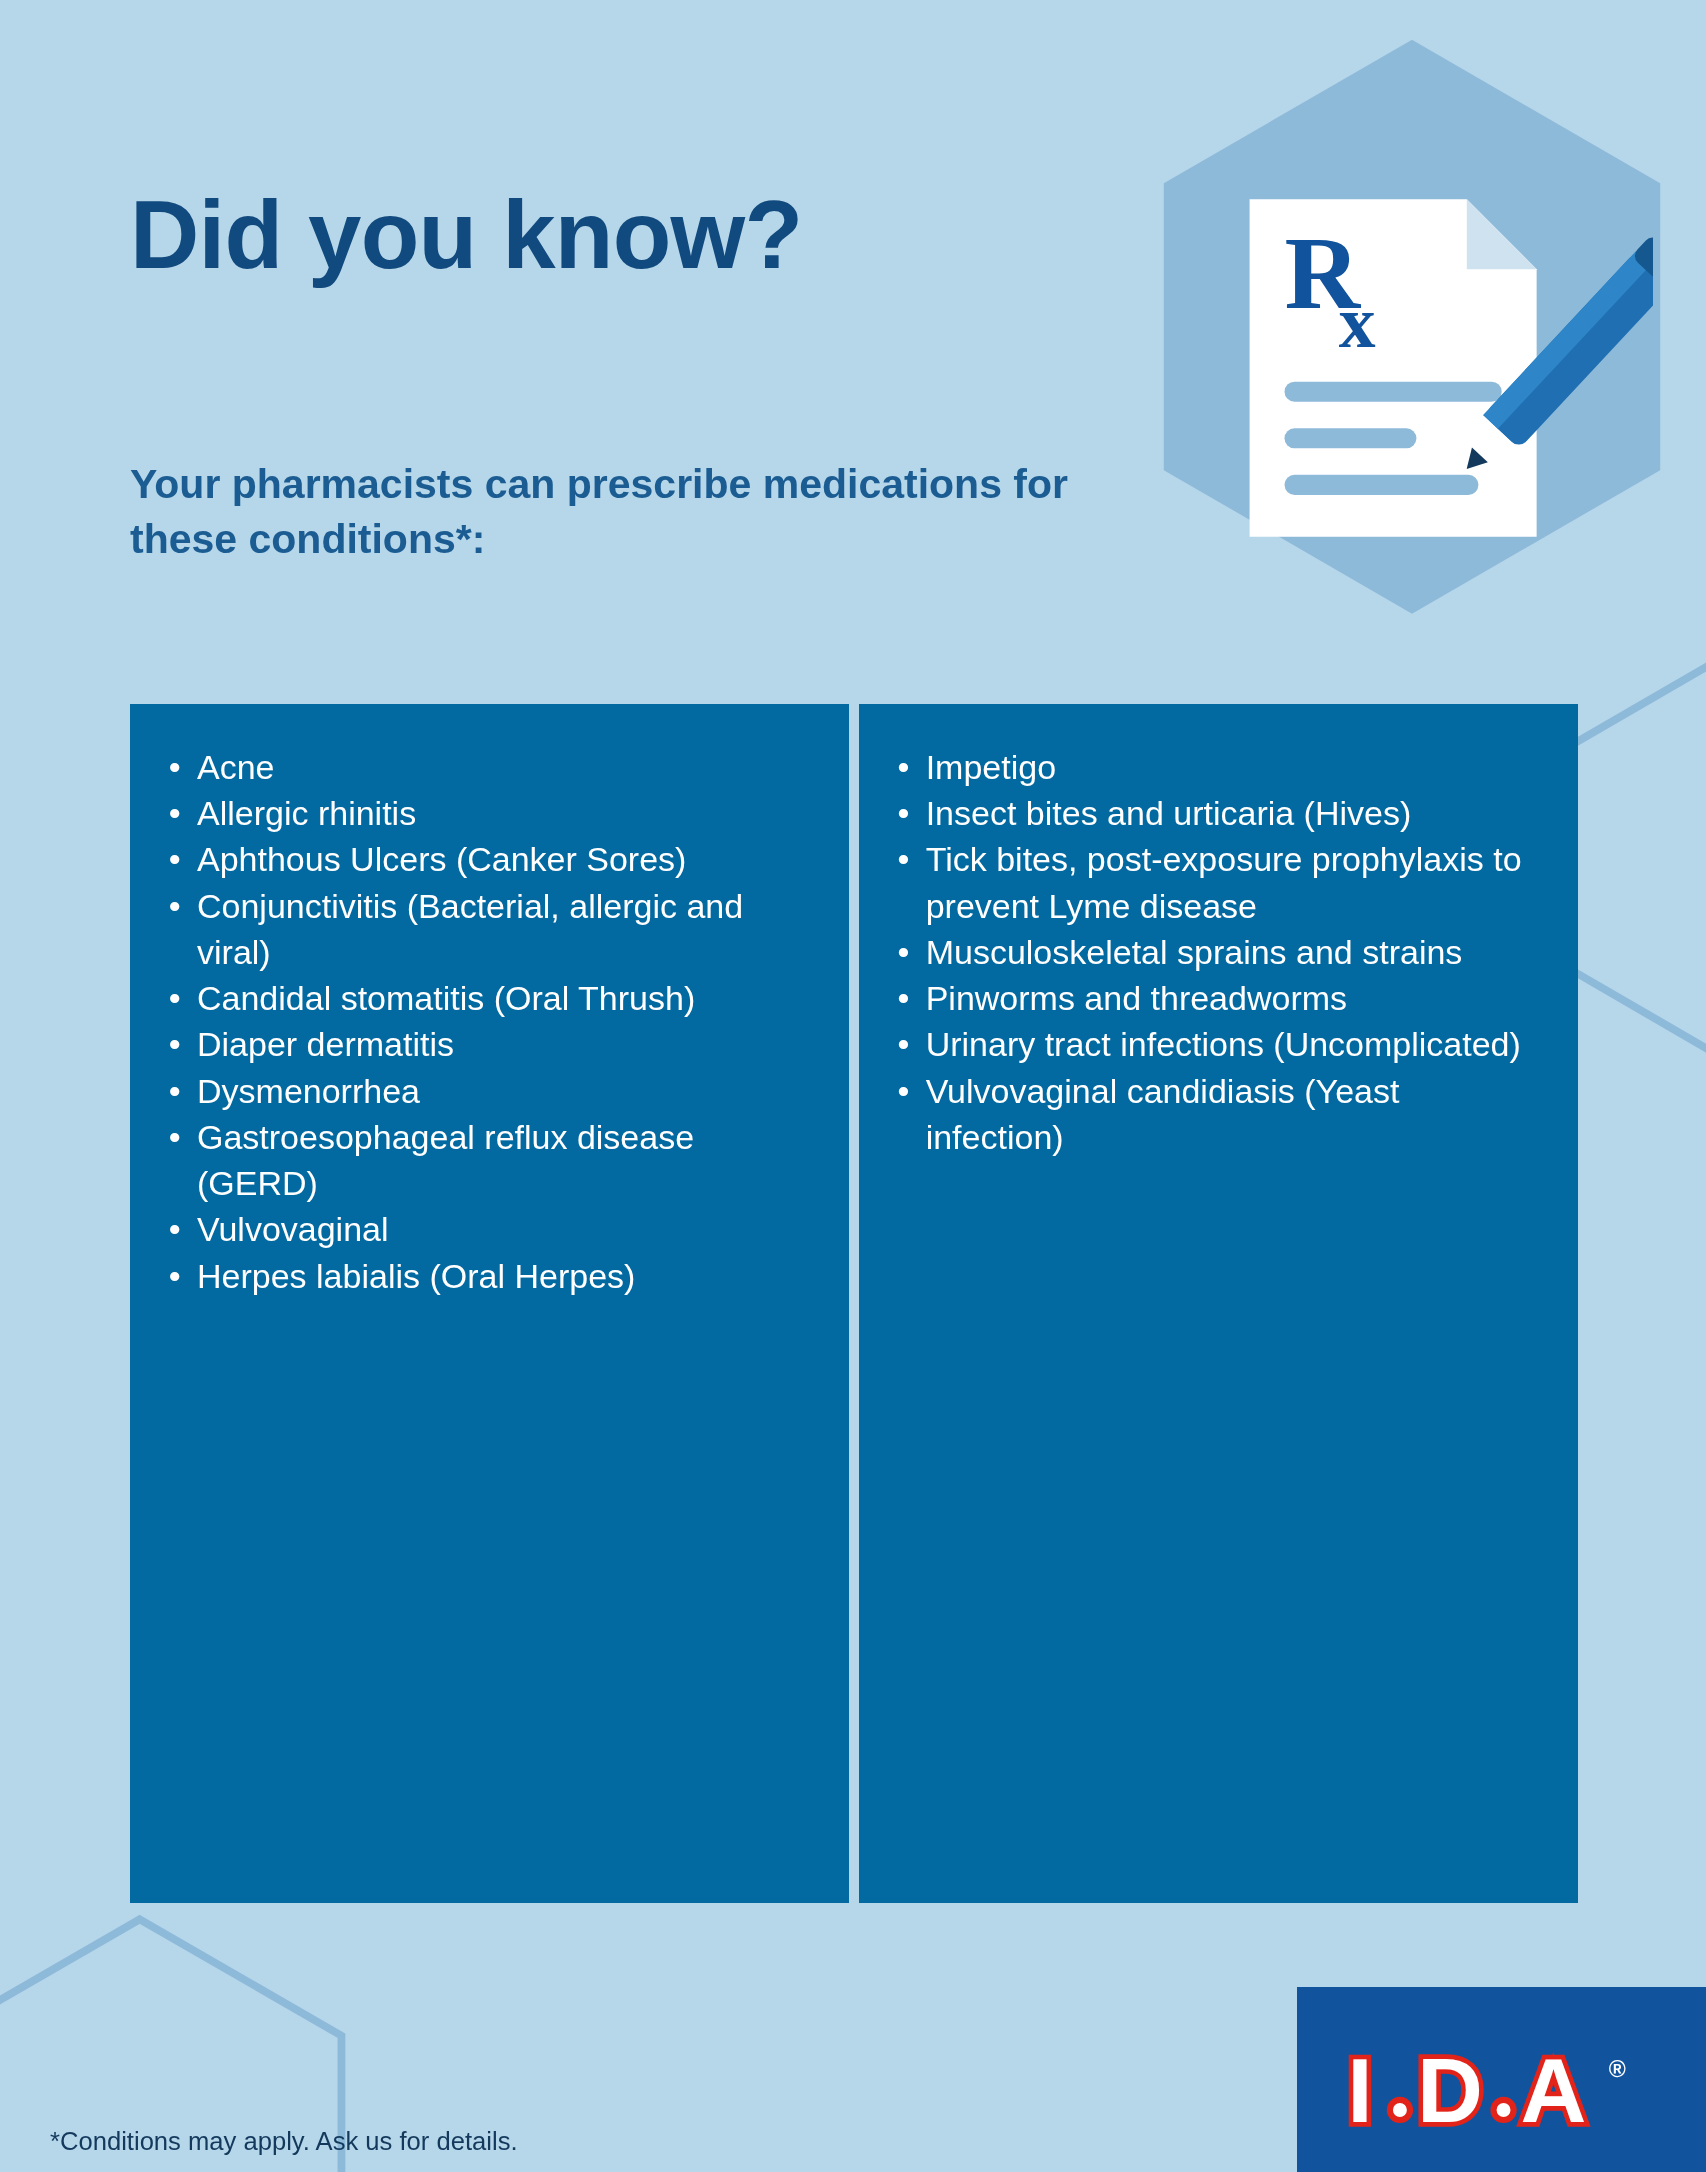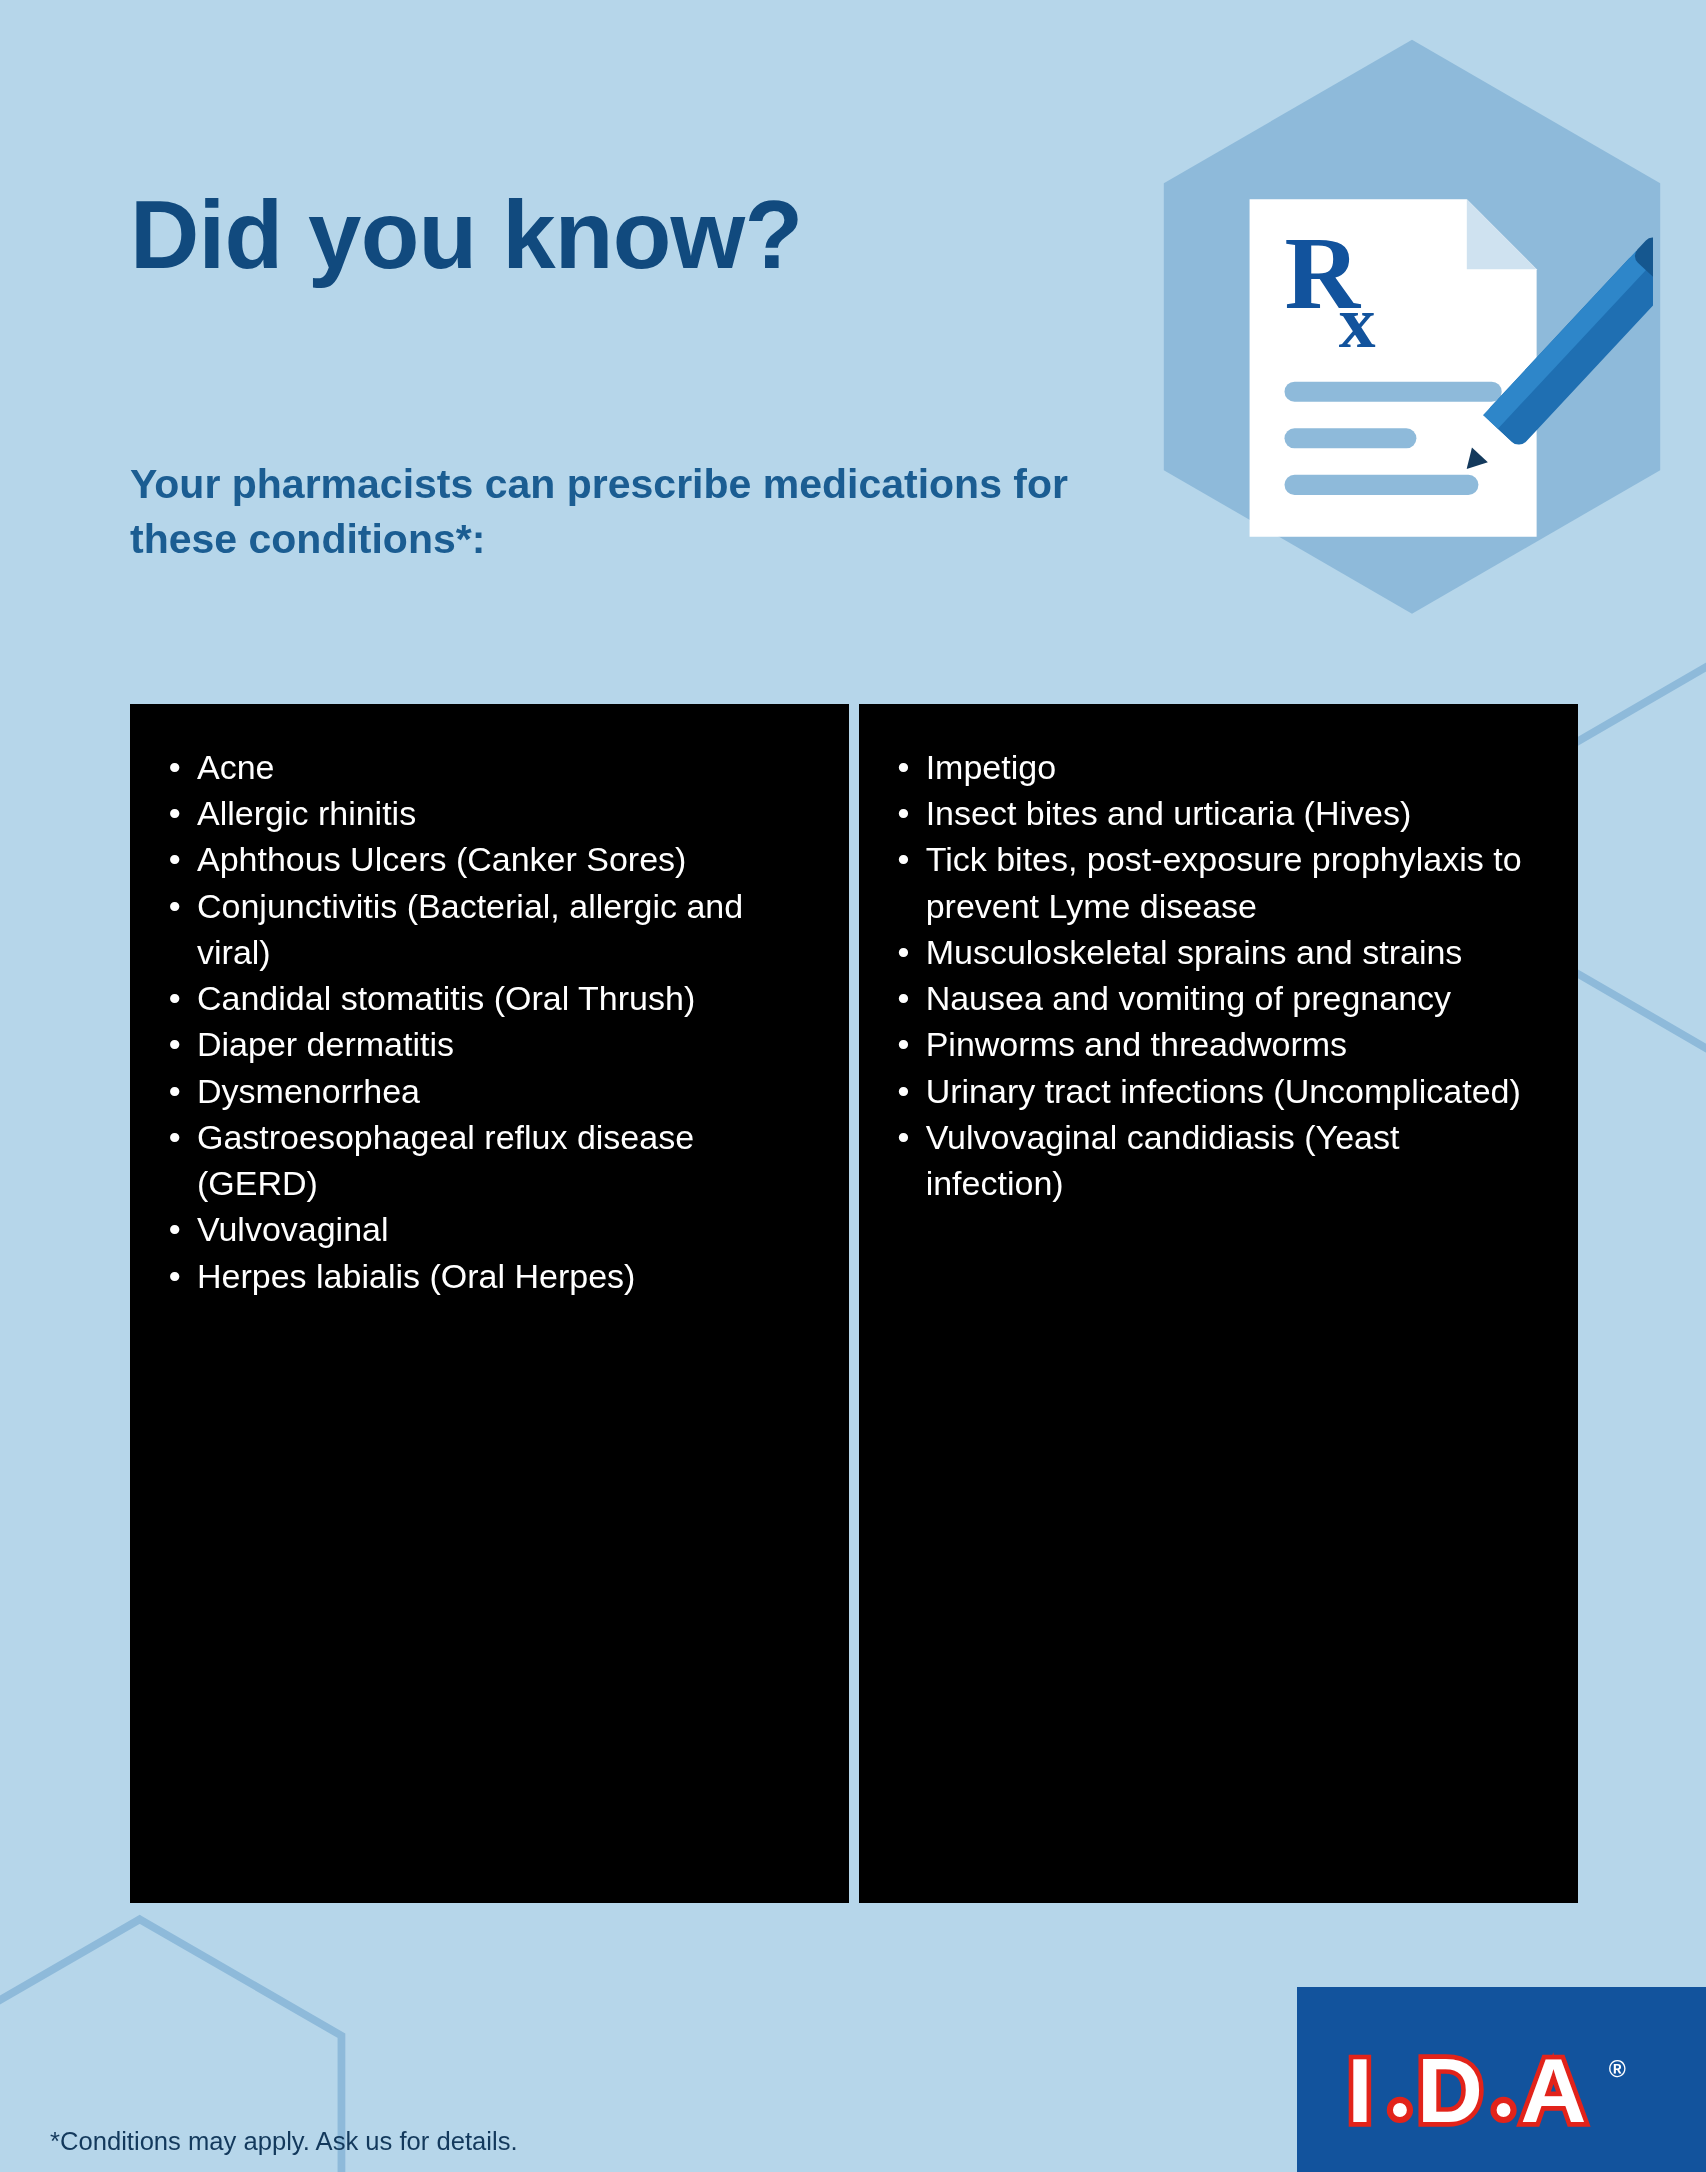--- a/index.html
+++ b/index.html
@@ -64,21 +64,21 @@
   .panels {
     position: absolute;
     left: 130px;
     top: 672px;
     width: 1448px;
     height: 1199px;
     display: flex;
     gap: 9.3px;
   }
   .panel {
-    background: #000000;
+    background: #0369a1;
     flex: 1 1 0;
     padding: 40px 46px 31px 31px;
     box-sizing: border-box;
   }
   ul.cond-list {
     list-style: none;
     margin: 0;
     padding: 0;
   }
   ul.cond-list li {
@@ -187,21 +187,20 @@
         <li>Vulvovaginal</li>
         <li>Herpes labialis (Oral Herpes)</li>
       </ul>
     </div>
     <div class="panel">
       <ul class="cond-list">
         <li>Impetigo</li>
         <li>Insect bites and urticaria (Hives)</li>
         <li>Tick bites, post-exposure prophylaxis to prevent Lyme disease</li>
         <li>Musculoskeletal sprains and strains</li>
-        <li>Nausea and vomiting of pregnancy</li>
         <li>Pinworms and threadworms</li>
         <li>Urinary tract infections (Uncomplicated)</li>
         <li>Vulvovaginal candidiasis (Yeast infection)</li>
       </ul>
     </div>
   </div>
 
   <div class="footnote">*Conditions may apply. Ask us for details.</div>
 
   <div class="logo-box">

